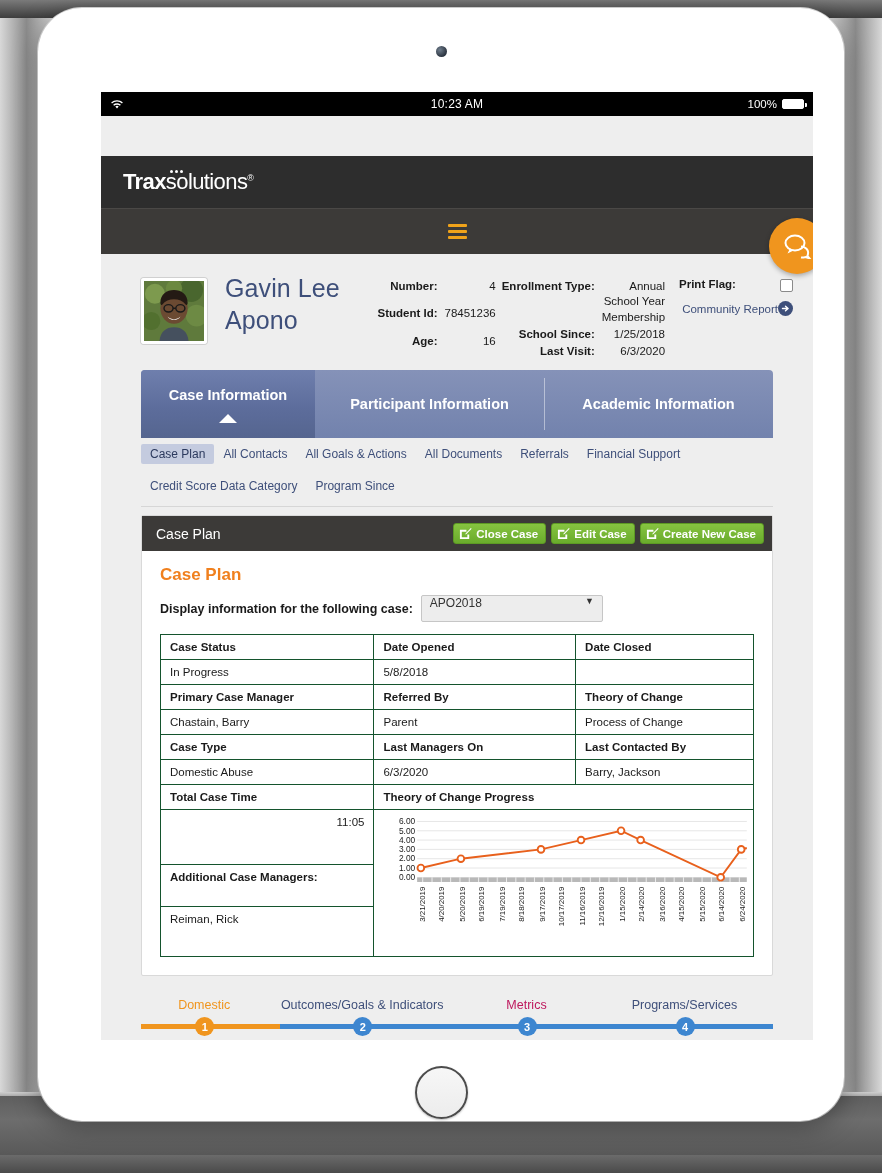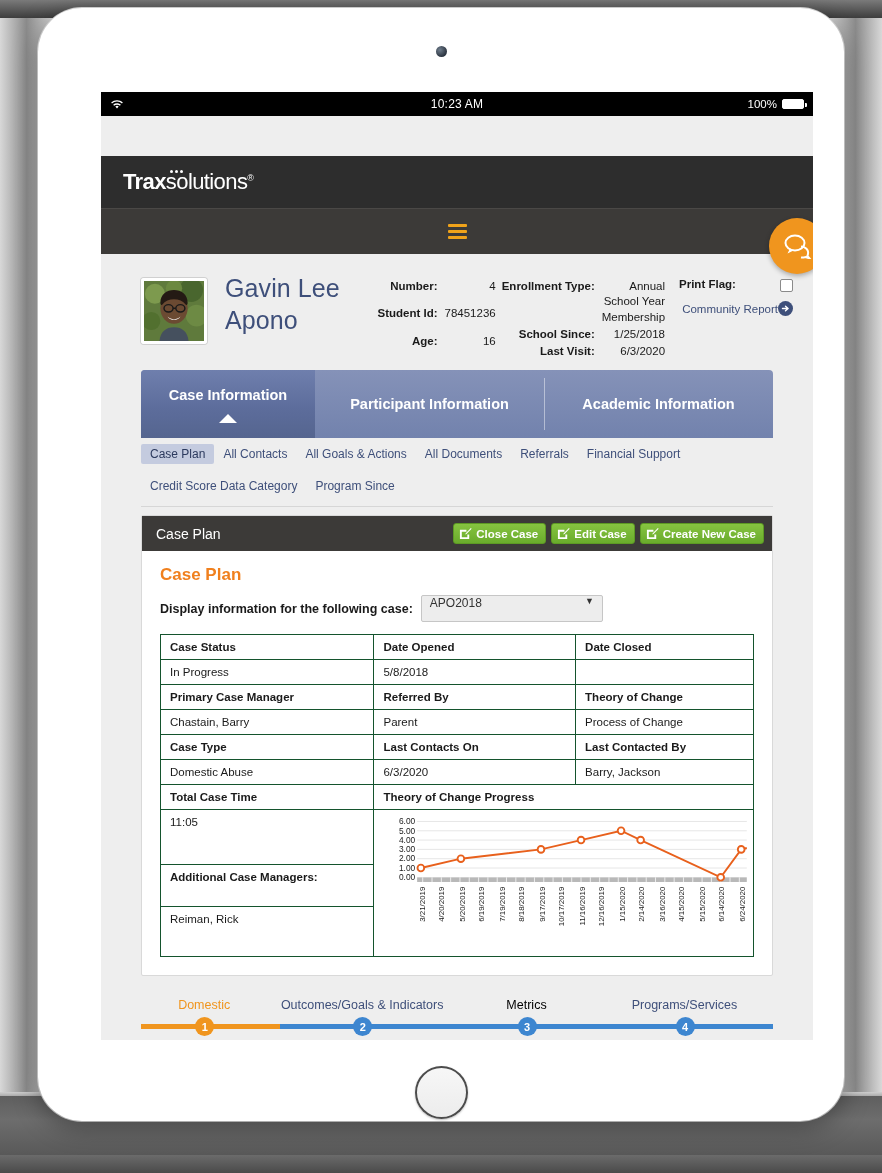--- a/index.html
+++ b/index.html
@@ -255,21 +255,21 @@
   
   .chartcell { padding: 4px 2px 2px 4px !important; vertical-align: top; }
   .chart { width: 100%; display: block; }
 
   
   .steps { padding: 22px 40px 0 40px; }
   .steplabels { display: flex; margin-bottom: 3px; }
   .steplabels div { text-align: center; font-size: 12.5px; }
   .sl1 { flex: 0 0 20%; color: #f0951e; }
   .sl2 { flex: 0 0 30%; color: #3e4f7a; }
-  .sl3 { flex: 0 0 22%; color: #000000; }
+  .sl3 { flex: 0 0 22%; color: #be185d; }
   .sl4 { flex: 0 0 28%; color: #3e4f7a; }
   .steptrack { position: relative; height: 22px; }
   .bar-o {
     position: absolute; left: 0; top: 9px; width: 22%; height: 5px; background: #f0951e;
   }
   .bar-b {
     position: absolute; left: 22%; top: 9px; right: 0; height: 5px; background: #3d86d0;
   }
   .dot {
     position: absolute; top: 2px; width: 19px; height: 19px; border-radius: 50%;
@@ -491,34 +491,34 @@
               <td class="h">Referred By</td>
               <td class="h">Theory of Change</td>
             </tr>
             <tr>
               <td>Chastain, Barry</td>
               <td>Parent</td>
               <td>Process of Change</td>
             </tr>
             <tr>
               <td class="h">Case Type</td>
-              <td class="h">Last Contacts On</td>
+              <td class="h">Last Managers On</td>
               <td class="h">Last Contacted By</td>
             </tr>
             <tr>
               <td>Domestic Abuse</td>
               <td>6/3/2020</td>
               <td>Barry, Jackson</td>
             </tr>
             <tr>
               <td class="h">Total Case Time</td>
               <td class="h" colspan="2">Theory of Change Progress</td>
             </tr>
             <tr>
-              <td style="height:52px;">11:05</td>
+              <td style="height:52px;text-align:right;">11:05</td>
               <td class="chartcell" colspan="2" rowspan="3">
 
                 <svg class="chart" viewBox="0 0 400 150">
 
                   <g stroke="#e4e4e4" stroke-width="1">
                     <line x1="42" y1="8" x2="396" y2="8"></line>
                     <line x1="42" y1="18" x2="396" y2="18"></line>
                     <line x1="42" y1="28" x2="396" y2="28"></line>
                     <line x1="42" y1="38" x2="396" y2="38"></line>
                     <line x1="42" y1="48" x2="396" y2="48"></line>

